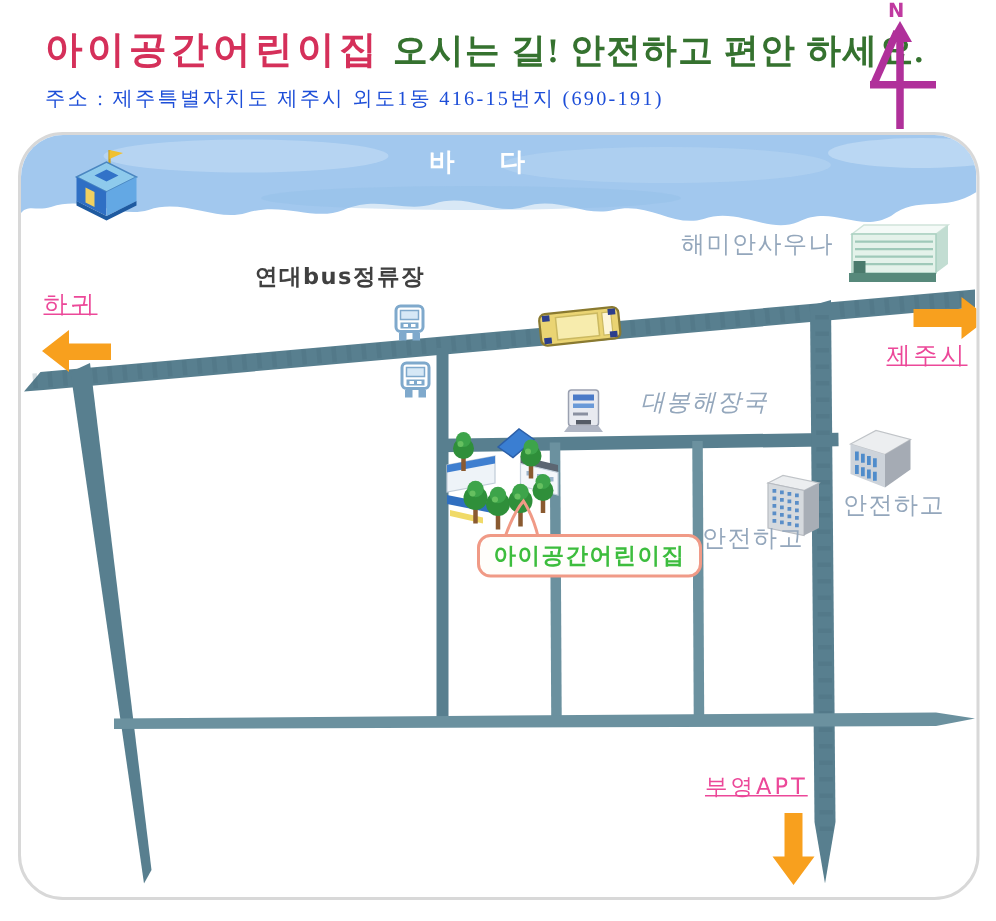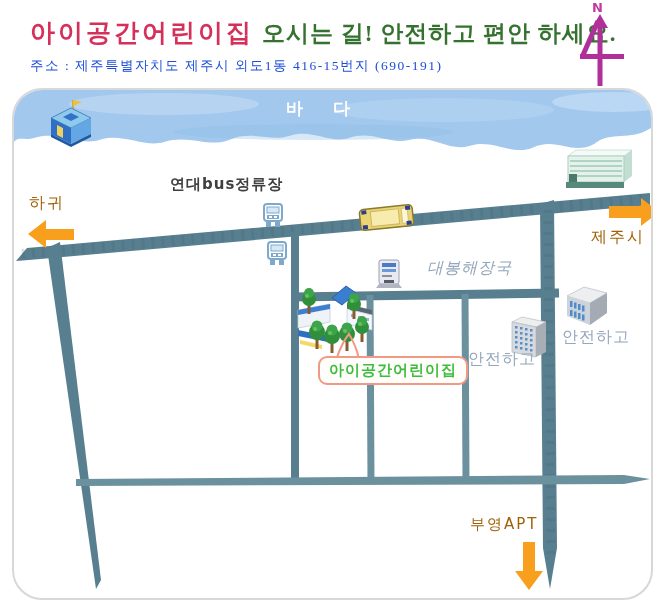--- a/index.html
+++ b/index.html
@@ -23,21 +23,21 @@
   
   .map{position:absolute;left:12px;top:88px;width:641px;height:512px;
     box-sizing:border-box;border:2px solid #d8d8d8;border-radius:30px;
     background:#ffffff;overflow:hidden;}
   .map-svg{position:absolute;left:0;top:0;}
   
   .lbl{position:absolute;white-space:nowrap;line-height:1.1;}
   .sea-label{color:#ffffff;font-size:17px;font-weight:bold;letter-spacing:12px;}
   .lbl-place{color:#94a7bc;font-size:16px;letter-spacing:1px;}
   .lbl-bus{color:#404040;font-size:15px;font-weight:bold;letter-spacing:1px;}
-  .lbl-dir{color:#a16207;font-size:16px;letter-spacing:2px;}
+  .lbl-dir{color:#ec4899;font-size:16px;letter-spacing:2px;text-decoration:underline;}
   .daycare-box{position:absolute;left:304px;top:266px;
     border:2px solid #f09a86;border-radius:9px;background:#fffefb;
     padding:3px 9px;color:#3dbd3d;font-size:15px;font-weight:bold;
     letter-spacing:1px;white-space:nowrap;}
   .icon{position:absolute;}
 </style>
 </head>
 <body>
 
 <div class="hdr-line">
@@ -233,20 +233,21 @@
         <rect x="14" y="30" width="2.5" height="2.5"></rect>
         <rect x="19" y="31" width="2.5" height="2.5"></rect>
         <rect x="24" y="32" width="2.5" height="2.5"></rect>
       <rect x="9" y="34" width="2.5" height="2.5"></rect>
         <rect x="14" y="35" width="2.5" height="2.5"></rect>
         <rect x="19" y="36" width="2.5" height="2.5"></rect>
         <rect x="24" y="37" width="2.5" height="2.5"></rect>
     </g>
   </svg>
 
+  <div class="lbl lbl-place" style="left:440px;top:64px;">해미안사우나</div>
   <div class="lbl lbl-bus" style="left:156px;top:86px;">연대bus정류장</div>
   <div class="lbl lbl-dir" style="left:15px;top:104px;">하귀</div>
   <div class="lbl lbl-dir" style="left:577px;top:138px;">제주시</div>
   <div class="lbl lbl-place" style="left:413px;top:169px;font-style:italic;">대봉해장국</div>
   <div class="lbl lbl-place" style="left:548px;top:238px;">안전하고</div>
   <div class="lbl lbl-place" style="left:454px;top:260px;">안전하고</div>
   <div class="lbl lbl-dir" style="left:456px;top:426px;font-size:15px;">부영APT</div>
 
   <svg class="icon" style="left:310px;top:242px;" width="50" height="28" viewBox="0 0 50 28">
     <path d="M12,28 C16,16 20,8 25,2 C30,10 33,18 35,27" fill="none" stroke="#f09a86" stroke-width="2"></path>

